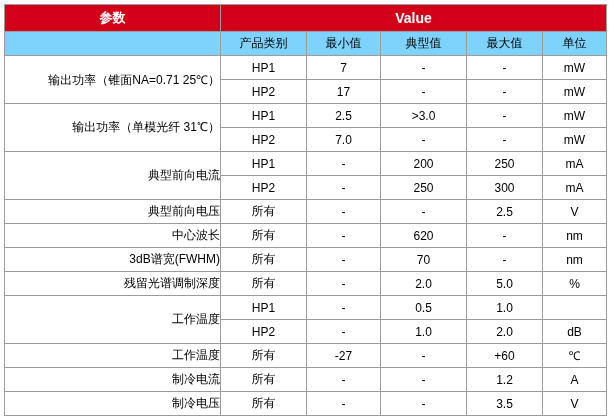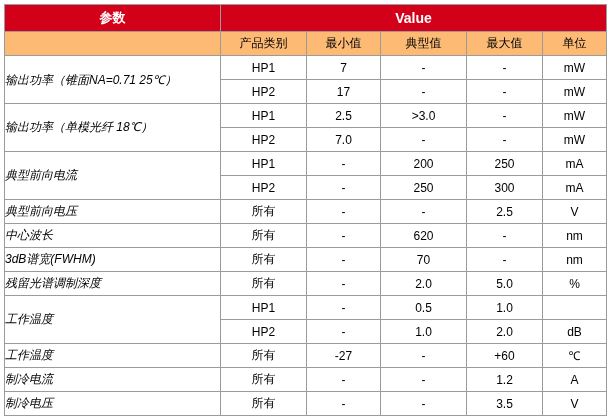--- a/index.html
+++ b/index.html
@@ -35,28 +35,27 @@
     height: 27px;
     font-size: 14px;
   }
   .hdr-param {
     font-size: 13px;
   }
   .subhdr {
     text-align: center;
     height: 24px;
     font-size: 12px;
-    background: #fdba74;
+    background: #7dd3fc;
   }
   .param-cell {
-    text-align: left;
+    text-align: right;
     padding-left: 5px;
     font-size: 12px;
     height: 24px;
-    font-style: italic;
   }
   .val-cell {
     text-align: center;
     height: 24px;
     font-size: 12px;
   }
   col.c0 { width: 216px; }
   col.c1 { width: 86px; }
   col.c2 { width: 74px; }
   col.c3 { width: 86px; }
@@ -99,21 +98,21 @@
     </tr>
     <tr>
       <td class="val-cell">HP2</td>
       <td class="val-cell">17</td>
       <td class="val-cell">-</td>
       <td class="val-cell">-</td>
       <td class="val-cell">mW</td>
     </tr>
 
     <tr>
-      <td class="param-cell" rowspan="2">输出功率（单模光纤  18℃）</td>
+      <td class="param-cell" rowspan="2">输出功率（单模光纤  31℃）</td>
       <td class="val-cell">HP1</td>
       <td class="val-cell">2.5</td>
       <td class="val-cell">&gt;3.0</td>
       <td class="val-cell">-</td>
       <td class="val-cell">mW</td>
     </tr>
     <tr>
       <td class="val-cell">HP2</td>
       <td class="val-cell">7.0</td>
       <td class="val-cell">-</td>

